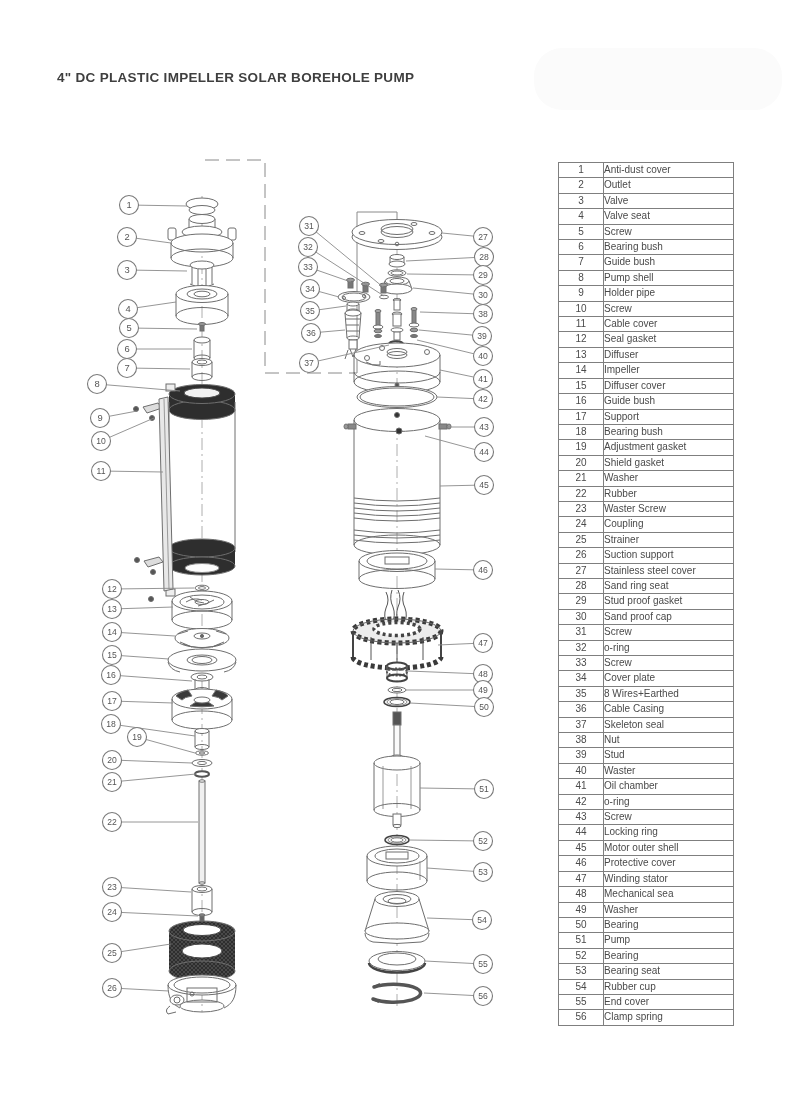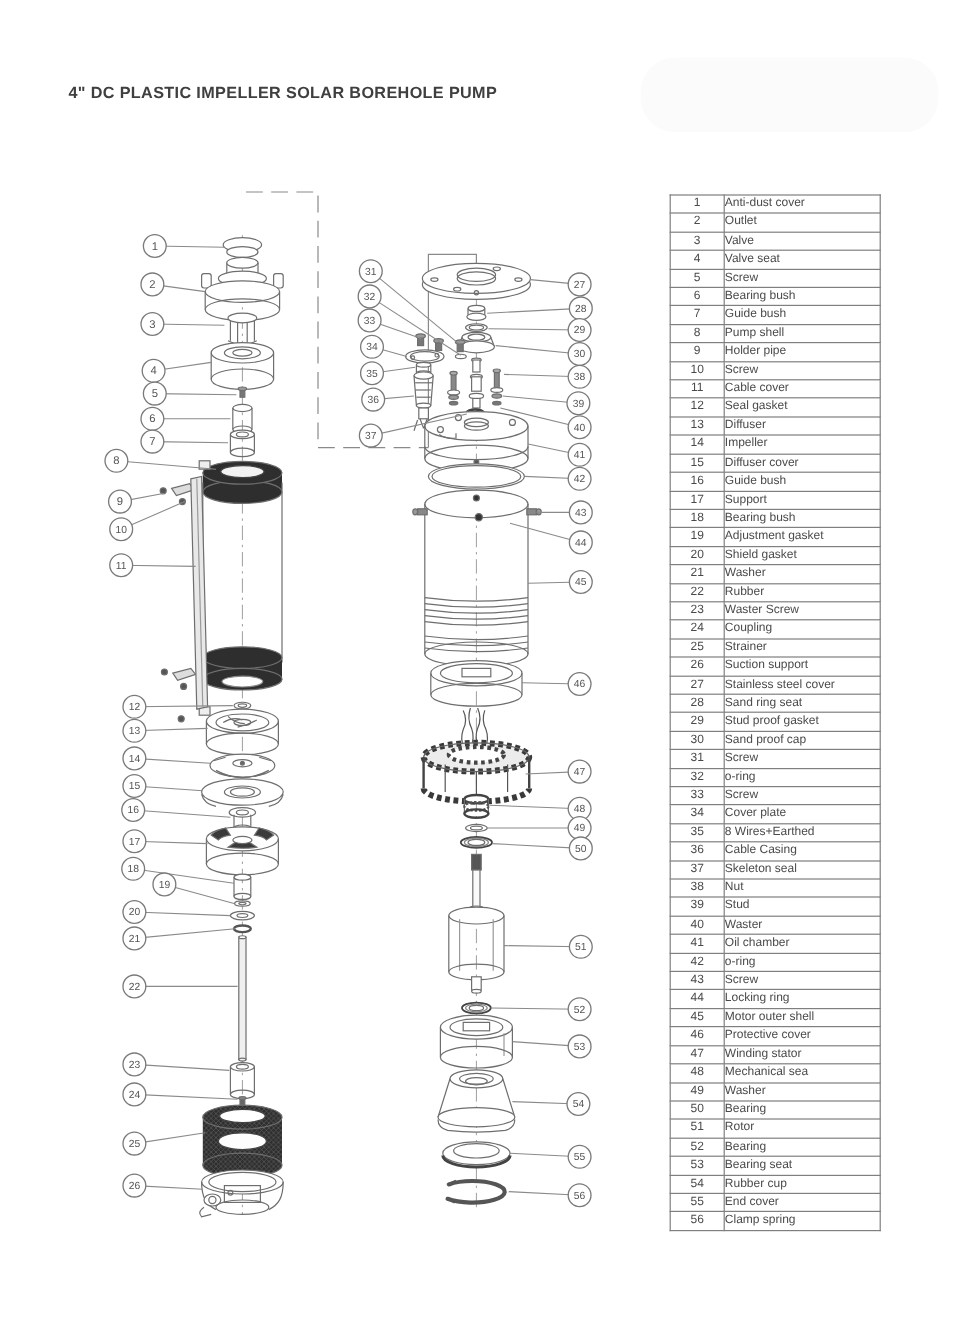--- a/index.html
+++ b/index.html
@@ -846,21 +846,21 @@
         <tr>
           <td class="no">49</td>
           <td class="name">Washer</td>
         </tr>
         <tr>
           <td class="no">50</td>
           <td class="name">Bearing</td>
         </tr>
         <tr>
           <td class="no">51</td>
-          <td class="name">Rotor</td>
+          <td class="name">Pump</td>
         </tr>
         <tr>
           <td class="no">52</td>
           <td class="name">Bearing</td>
         </tr>
         <tr>
           <td class="no">53</td>
           <td class="name">Bearing seat</td>
         </tr>
         <tr>

